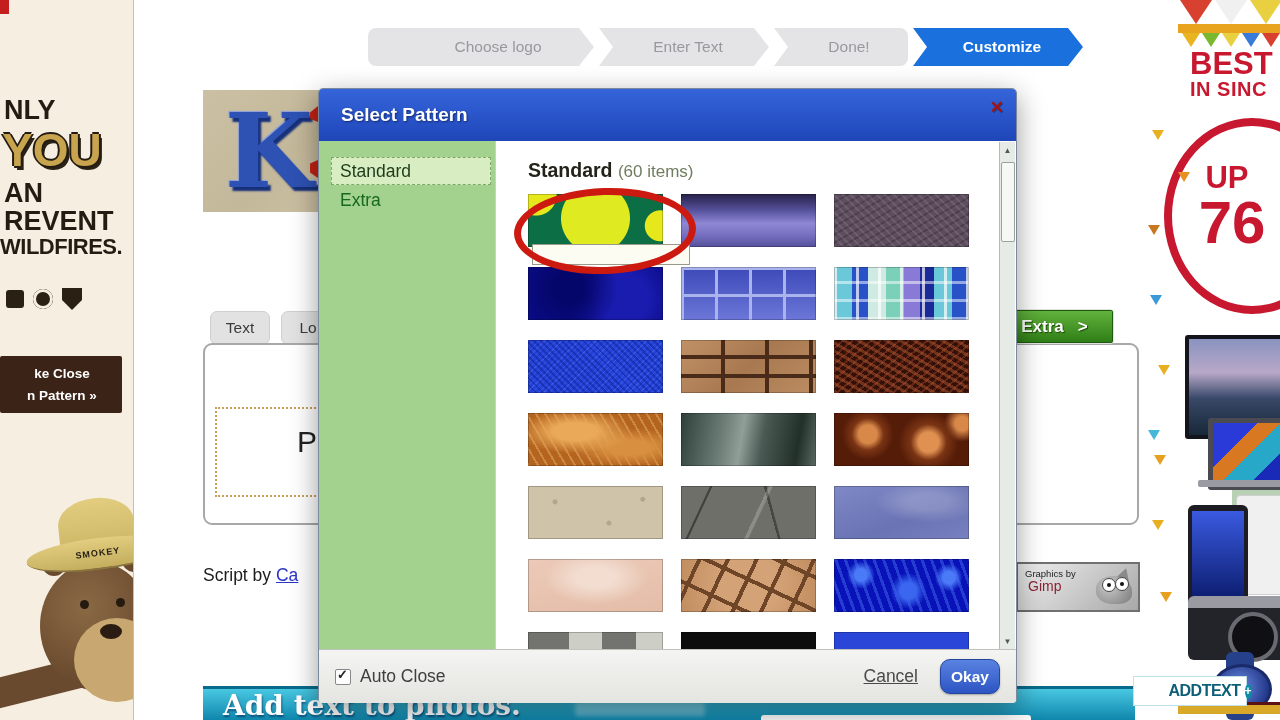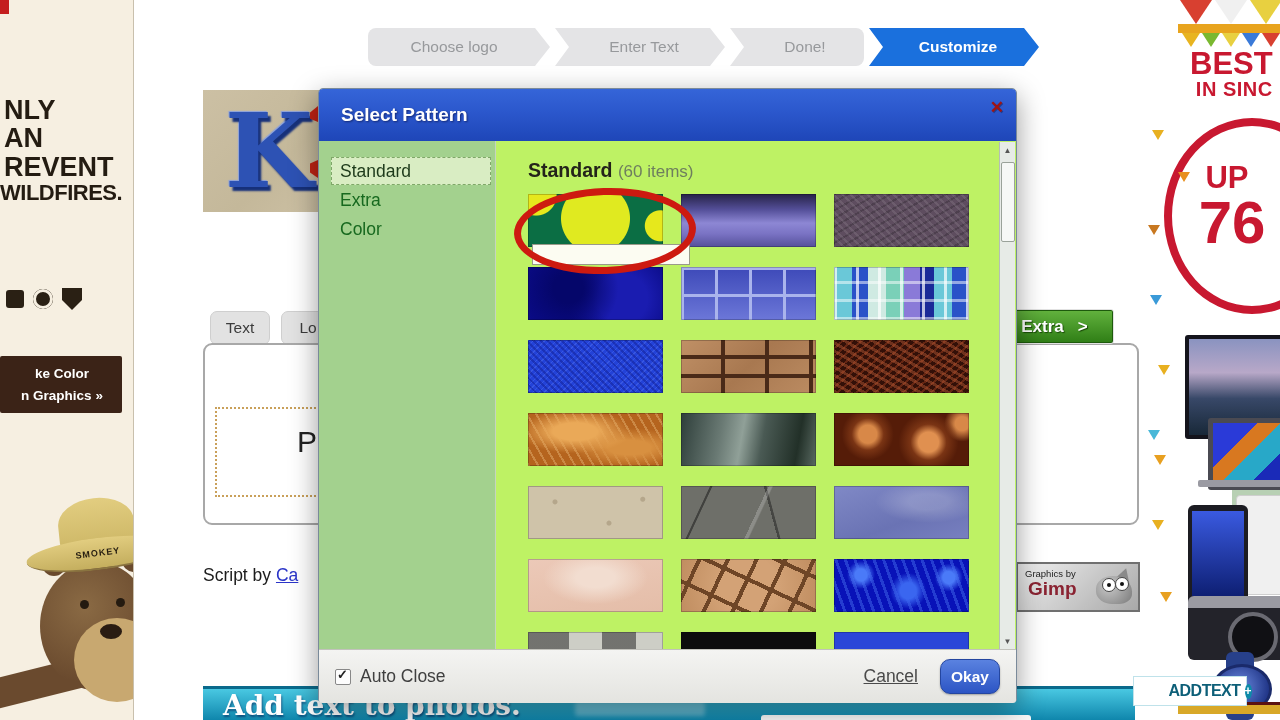--- a/index.html
+++ b/index.html
@@ -33,21 +33,21 @@
   #hat-brim{left:26px;top:538px;width:144px;height:30px;border-radius:50%;background:linear-gradient(180deg,#e2cd80,#c4ae5e);border-bottom:2px solid #8a7440;transform:rotate(-7deg);display:flex;align-items:center;justify-content:center;}
   #hat-text{font-size:9px;font-weight:bold;color:#241c10;letter-spacing:1px;}
   
   #right-ad{position:absolute;left:1140px;top:0;width:140px;height:720px;background:#fff;overflow:hidden;}
   #bunting-bar{position:absolute;left:38px;top:24px;width:102px;height:9px;background:#e8a41e;}
   .flag{position:absolute;width:0;height:0;border-left:9px solid transparent;border-right:9px solid transparent;border-top:14px solid #e8b420;}
   .flag.big{border-left-width:16px;border-right-width:16px;border-top-width:24px;}
   .conf{position:absolute;width:0;height:0;border-left:6px solid transparent;border-right:6px solid transparent;border-top:10px solid #e8b020;}
   #ra-headline{position:absolute;left:50px;top:48px;color:#c81830;line-height:1.0;}
   #ra-headline .h1{font-size:31px;font-weight:800;}
-  #ra-headline .h2{font-size:20px;font-weight:bold;letter-spacing:.5px;text-align:right;}
+  #ra-headline .h2{font-size:20px;font-weight:bold;letter-spacing:.5px;}
   #ra-circle{position:absolute;left:24px;top:118px;width:160px;height:180px;border:8px solid #c81830;border-radius:50%;color:#c81830;text-align:center;}
   #ra-circle .up{font-size:31px;font-weight:800;margin-top:34px;margin-right:50px;}
   #ra-circle .pct{font-size:60px;font-weight:800;line-height:.9;margin-right:40px;}
   .prod{position:absolute;}
   #prod-tv{left:45px;top:335px;width:108px;height:96px;background:#14141c;border-radius:3px;padding:4px;}
   #prod-tv .scr{width:100%;height:100%;background:linear-gradient(180deg,#8a93c0 0%,#b8a8c8 35%,#384868 62%,#182838 100%);}
   #prod-laptop{left:68px;top:418px;width:88px;height:62px;background:#4a4a52;border-radius:3px;padding:5px;}
   #prod-laptop .scr{width:100%;height:100%;background:linear-gradient(135deg,#2a3ad8 0 30%,#d87820 30% 45%,#28a8c8 45% 65%,#1a2ab8 65%);}
   #prod-laptop-base{left:58px;top:480px;width:106px;height:7px;background:#9a9aa2;border-radius:2px;}
   #prod-white{left:96px;top:495px;width:48px;height:98px;background:#f0f0f0;border:1px solid #cfcfcf;border-radius:4px;}
@@ -57,21 +57,21 @@
   #prod-camera{left:48px;top:596px;width:100px;height:64px;background:#23232a;border-radius:6px;}
   #prod-camera .top{position:absolute;left:0;top:0;width:100%;height:12px;background:#9a9aa2;border-radius:6px 6px 0 0;}
   #prod-camera .lens{position:absolute;right:10px;top:16px;width:42px;height:42px;border-radius:50%;background:#101014;border:4px solid #6a6a72;}
   #prod-watch{left:62px;top:652px;width:76px;height:68px;}
   #prod-watch .band{position:absolute;left:24px;top:0;width:28px;height:68px;background:#27408a;border-radius:6px;}
   #prod-watch .face{position:absolute;left:10px;top:12px;width:54px;height:44px;border-radius:50%;background:radial-gradient(circle at 45% 45%,#6a8ae0,#23388a 75%);border:3px solid #1a2a6a;}
   #ra-goldbar{position:absolute;left:38px;top:702px;width:102px;height:12px;background:linear-gradient(180deg,#5a1212 0 3px,#d8a828 3px);}
   
   #wizard{position:absolute;left:368px;top:28px;display:flex;gap:5px;}
   .wstep{height:38px;display:flex;align-items:center;justify-content:center;background:#e4e4e6;color:#97999c;font-size:15.5px;}
-  .wstep.shape-first{border-radius:8px 0 0 8px;clip-path:polygon(0 0,calc(100% - 15px) 0,100% 50%,calc(100% - 15px) 100%,0 100%);padding-right:10px;}
+  .wstep.shape-first{border-radius:8px 0 0 8px;clip-path:polygon(0 0,calc(100% - 15px) 0,100% 50%,calc(100% - 15px) 100%,0 100%);padding-right:10px;padding-left:44px;}
   .wstep.shape-mid{clip-path:polygon(0 0,calc(100% - 15px) 0,100% 50%,calc(100% - 15px) 100%,0 100%,14px 50%);padding:0 6px 0 14px;}
   .wstep.shape-last{border-radius:0 8px 8px 0;clip-path:polygon(0 0,100% 0,100% 100%,0 100%,14px 50%);padding-left:16px;}
   .wstep.active{background:#1a70dd;color:#fff;font-weight:bold;}
   
   #logo-preview{position:absolute;left:203px;top:90px;width:132px;height:122px;background:linear-gradient(135deg,#ccc0a4,#c4b89a 60%,#cdc1a5);display:flex;align-items:center;justify-content:center;}
   #logo-letter{font-family:"DejaVu Serif",serif;font-weight:bold;font-size:102px;color:#2d52b4;text-shadow:3px 4px 2px #16307a,-1px -1px 1px #8aa0dc;}
   .red-bit{position:absolute;background:#c22314;}
   #red-bit1{left:310px;top:106px;width:8px;height:16px;clip-path:polygon(0 40%,100% 0,100% 100%,0 80%);}
   #red-bit2{left:310px;top:160px;width:8px;height:18px;clip-path:polygon(0 20%,100% 0,100% 100%,0 70%);}
   .tab{position:absolute;top:311px;height:32px;background:#e2e2e2;border:1px solid #cfcfcf;border-radius:7px;display:flex;align-items:center;justify-content:center;font-size:15.5px;color:#3c3c3c;}
@@ -79,21 +79,21 @@
   #tab-logo{left:281px;width:52px;}
   #work-panel{position:absolute;left:203px;top:343px;width:932px;height:178px;background:#fff;border:2px solid #a8a8a8;border-radius:9px;}
   #dropzone{position:absolute;left:215px;top:407px;width:480px;height:86px;border:2px dotted #c9a05a;}
   #dropzone-label{position:absolute;left:80px;top:16px;font-size:30px;color:#222;}
   #logo-button{position:absolute;left:995px;top:309px;width:117px;height:33px;background:linear-gradient(180deg,#63b33e,#2e7d15);border:1px solid #e2e2e2;box-shadow:inset 0 0 0 1px #1d5a0c;border-radius:3px;display:flex;align-items:center;justify-content:center;gap:14px;color:#fff;font-weight:bold;font-size:17px;text-shadow:1px 1px 1px #1a4a08;}
   #script-credit{position:absolute;left:203px;top:565px;font-size:17.5px;color:#1c1c1c;}
   #script-credit a{color:#2b35c8;text-decoration:underline;}
   
   #gimp-badge{position:absolute;left:1016px;top:562px;width:124px;height:50px;background:linear-gradient(135deg,#f0f0f0,#a8a8a8);border:2px solid #707070;box-sizing:border-box;}
   #gimp-badge .l1{font-size:9.5px;color:#222;margin:4px 0 0 7px;}
-  #gimp-badge .l2{font-size:19px;font-weight:bold;color:#8a2332;margin:0 0 0 10px;line-height:1;}
+  #gimp-badge .l2{font-size:14px;font-weight:normal;color:#8a2332;margin:0 0 0 10px;line-height:1;}
   #wilber{position:absolute;right:4px;top:4px;width:40px;height:40px;}
   #wilber .hd{position:absolute;left:2px;top:8px;width:36px;height:28px;background:radial-gradient(circle at 35% 35%,#c8c8c8,#7a7a7a);border-radius:50% 60% 40% 50%;}
   #wilber .ear{position:absolute;right:2px;top:0;width:0;height:0;border-left:8px solid transparent;border-right:8px solid transparent;border-bottom:14px solid #8a8a8a;transform:rotate(18deg);}
   #wilber .eye{position:absolute;width:12px;height:12px;background:#fff;border:1px solid #444;border-radius:50%;}
   #wilber .eye.e1{left:8px;top:10px;}
   #wilber .eye.e2{left:21px;top:9px;}
   #wilber .eye::after{content:"";position:absolute;left:4px;top:4px;width:4px;height:4px;background:#111;border-radius:50%;}
   
   #banner{position:absolute;left:203px;top:686px;width:932px;height:34px;background:linear-gradient(180deg,#49c8e2,#0f86ac);border-top:3px solid #0a6a8c;box-sizing:border-box;}
   #banner-text{position:absolute;left:20px;top:0px;font-family:"DejaVu Serif",serif;font-weight:bold;font-size:28px;color:#fff;text-shadow:1px 2px 2px rgba(0,0,60,.45);}
@@ -104,21 +104,21 @@
   #addtext-badge .plus{width:15px;height:15px;border-radius:50%;background:#0d8aa8;color:#fff;font-size:12px;font-weight:bold;display:flex;align-items:center;justify-content:center;}
   
   #dialog{position:absolute;left:318px;top:88px;width:699px;height:614px;border:1px solid #7a8a9a;border-radius:5px 5px 3px 3px;box-shadow:0 8px 28px rgba(0,0,0,.4);z-index:20;box-sizing:border-box;background:#e0e9db;}
   #dlg-title{height:52px;background:linear-gradient(180deg,#3565d8 0%,#2b57cc 45%,#1e46b8 100%);border-radius:4px 4px 0 0;display:flex;align-items:center;}
   #dlg-title .t{color:#fff;font-weight:bold;font-size:19px;padding-left:22px;text-shadow:1px 1px 2px rgba(0,0,40,.5);}
   #dlg-close{position:absolute;right:12px;top:8px;color:#a01414;font-size:17px;font-weight:bold;cursor:pointer;text-shadow:1px 1px 0 rgba(0,0,0,.3);}
   #dlg-body{display:flex;height:508px;}
   #dlg-side{width:176px;background:#a3d18e;padding:16px 0 0 12px;box-sizing:border-box;}
   .cat{width:150px;height:26px;line-height:26px;padding-left:8px;font-size:17.5px;color:#17691f;border:1px dashed transparent;margin-bottom:1px;cursor:pointer;}
   .cat.selected{background:#d9edc3;border-color:#7fa868;color:#1d3a1a;}
-  #dlg-content{flex:1;background:#bef264;border-left:1px solid #c6d4bf;position:relative;overflow:hidden;padding:18px 0 0 32px;box-sizing:border-box;}
+  #dlg-content{flex:1;background:#ffffff;border-left:1px solid #c6d4bf;position:relative;overflow:hidden;padding:18px 0 0 32px;box-sizing:border-box;}
   #content-header{font-size:19.5px;margin-bottom:12px;}
   #content-header .cat-name{font-weight:bold;color:#23231a;}
   #content-header .cat-count{color:#6e7e5e;font-size:17px;}
   #pattern-grid{display:grid;grid-template-columns:repeat(3,135px);column-gap:18px;row-gap:20px;width:441px;}
   .cell{position:relative;width:135px;height:53px;}
   .swatch{width:135px;height:53px;box-shadow:inset 0 0 0 1px rgba(0,0,0,.22);cursor:pointer;}
   .red-ellipse{position:absolute;left:-14px;top:-6px;width:168px;height:72px;border:7px solid #cd1a10;border-radius:50%;transform:rotate(-2deg);pointer-events:none;z-index:3;}
   .tooltip-box{position:absolute;left:4px;top:50px;width:156px;height:19px;background:#fcfcf2;border:1px solid #9a9a8a;z-index:2;}
   
   .p-green{background:radial-gradient(circle at 50% 46%,#e0ea20 0 34px,rgba(0,0,0,0) 35px),radial-gradient(circle at 6% 2%,#e6e81c 0 20px,rgba(0,0,0,0) 21px),radial-gradient(circle at 98% 60%,#e6e81c 0 15px,rgba(0,0,0,0) 16px),#0b6e44;}
@@ -159,32 +159,33 @@
 </style>
 </head>
 <body>
 
 <div id="stage">
 
   <div id="left-ad">
     <div class="corner-red"></div>
     <div id="ad-lines">
         <div class="adline md">NLY</div>
+        <div class="adline xl">YOU</div>
         <div class="adline md">AN</div>
         <div class="adline md">REVENT</div>
         <div class="adline sm">WILDFIRES.</div>
       </div>
     <div id="ad-icons">
       <span class="sq"></span>
       <span class="ci"></span>
       <span class="sh"></span>
     </div>
     <div id="fb-box">
-      <div>ke Color</div>
-      <div>n Graphics »</div>
+      <div>ke Close</div>
+      <div>n Pattern »</div>
     </div>
     <div class="bear" id="bear-arm"></div>
     <div class="bear" id="bear-ear-l"></div>
     <div class="bear" id="bear-ear-r"></div>
     <div class="bear" id="bear-head"></div>
     <div class="bear" id="bear-muzzle"></div>
     <div class="bear" id="bear-eye-l"></div>
     <div class="bear" id="bear-eye-r"></div>
     <div class="bear" id="bear-nose"></div>
     <div class="bear" id="hat-dome"></div>
@@ -300,21 +301,20 @@
 
   <div id="dialog">
     <div id="dlg-title">
       <span class="t">Select Pattern</span>
     </div>
     <span id="dlg-close">✕</span>
     <div id="dlg-body">
       <div id="dlg-side">
           <div class="cat selected">Standard</div>
           <div class="cat">Extra</div>
-          <div class="cat">Color</div>
         </div>
       <div id="dlg-content">
         <div id="content-header">
           <span class="cat-name">Standard</span>
           <span class="cat-count">(60 items)</span>
         </div>
         <div id="pattern-grid">
             <div class="cell">
               <div class="swatch p-green"></div>
               <div class="tooltip-box"></div>

